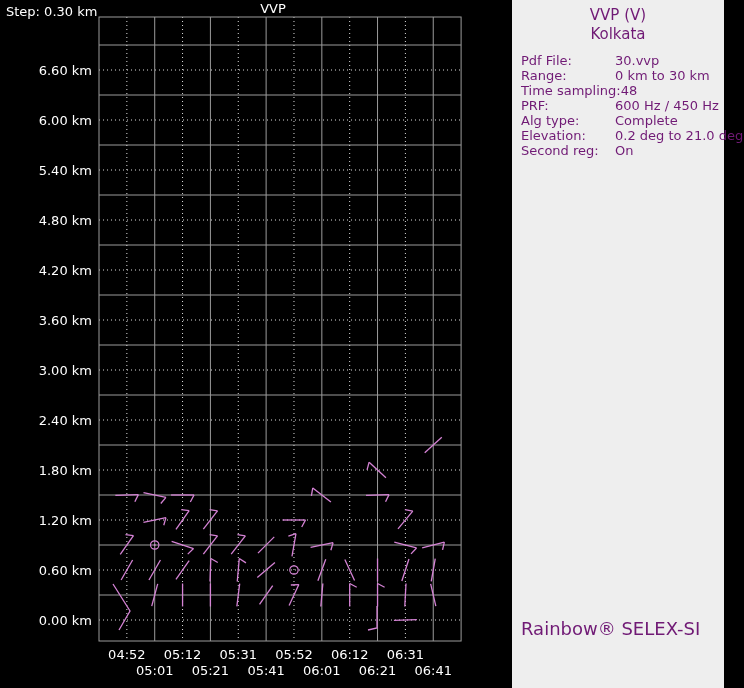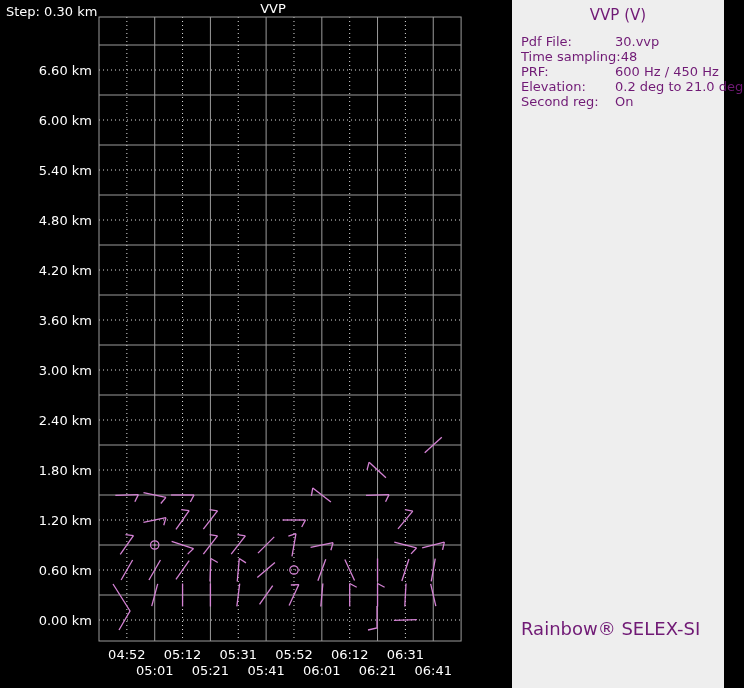--- a/index.html
+++ b/index.html
@@ -154,24 +154,27 @@
       <circle cx="154.7076923076923" cy="545" r="4.2" fill="none" stroke="#d583d5" stroke-width="1.2"></circle>
       <circle cx="154.7076923076923" cy="545" r="1" fill="#d583d5" stroke="none"></circle>
       <circle cx="293.9769230769231" cy="570" r="4.2" fill="none" stroke="#d583d5" stroke-width="1.2"></circle>
       <polyline points="113,584 130,611 119,630" fill="none" stroke="#d583d5" stroke-width="1.3"></polyline>
       <polyline points="377,606 377,628 368,630" fill="none" stroke="#d583d5" stroke-width="1.3"></polyline>
     </svg>
 
   <div class="panel">
     <div class="panel-header">
       <div>VVP (V)</div>
+      <div>Kolkata</div>
     </div>
     <div class="fields" id="fields">
         <div class="info-row"><span class="info-label">Pdf File:</span><span>30.vvp</span></div>
+        <div class="info-row"><span class="info-label">Range:</span><span>0 km to 30 km</span></div>
         <div class="info-row tight"><span class="info-label">Time sampling:</span><span>48</span></div>
         <div class="info-row"><span class="info-label">PRF:</span><span>600 Hz / 450 Hz</span></div>
+        <div class="info-row"><span class="info-label">Alg type:</span><span>Complete</span></div>
         <div class="info-row"><span class="info-label">Elevation:</span><span>0.2 deg to 21.0 deg</span></div>
         <div class="info-row"><span class="info-label">Second reg:</span><span>On</span></div>
       </div>
     <div class="brand">Rainbow® SELEX-SI</div>
   </div>
 
 </div>
 
 </body></html>

